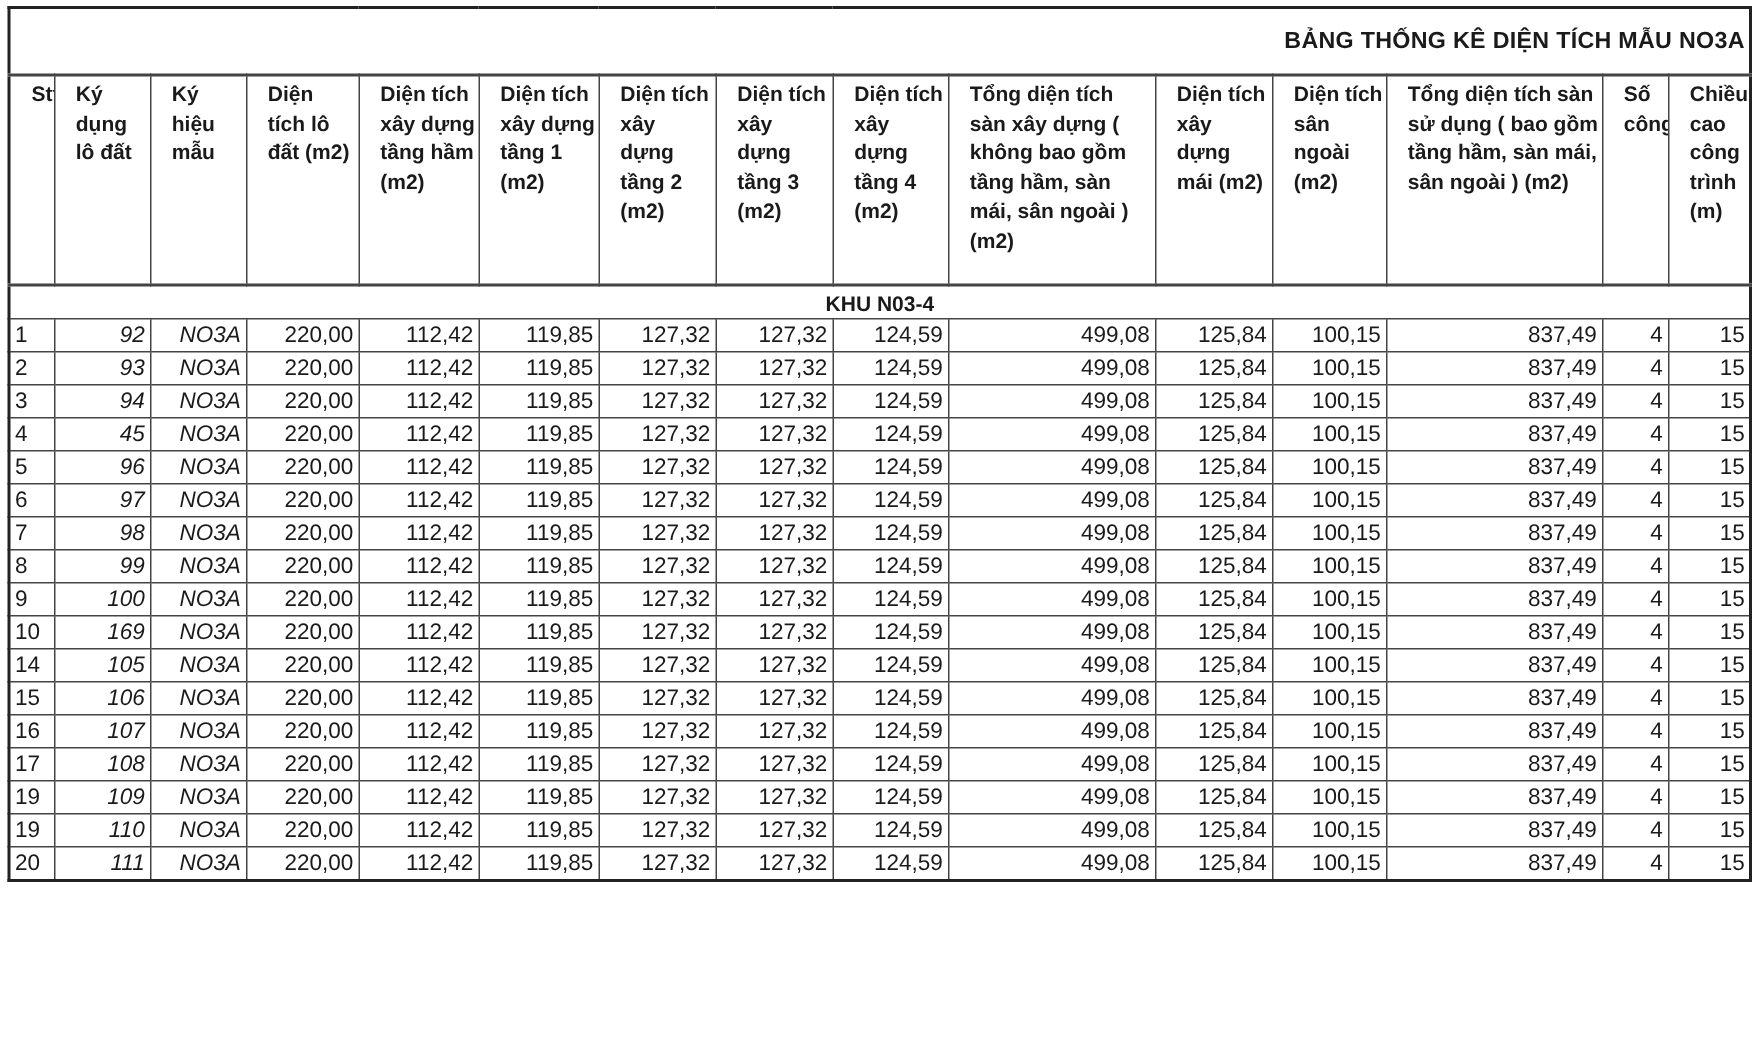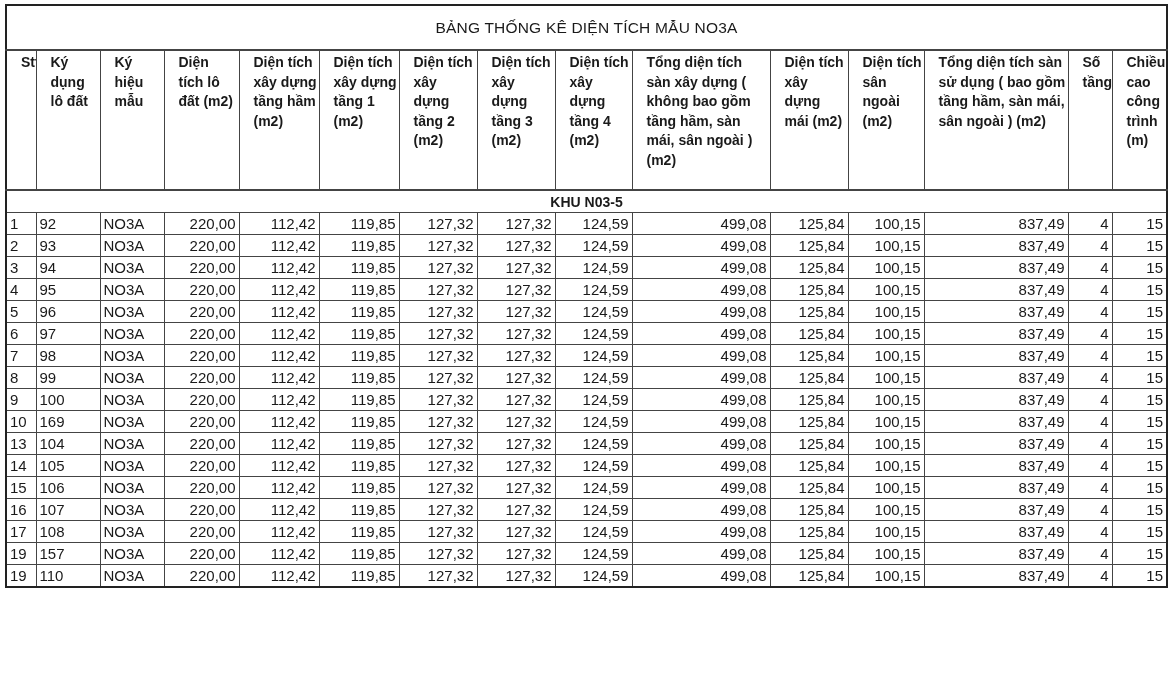--- a/index.html
+++ b/index.html
@@ -1,24 +1,24 @@
 <!DOCTYPE html>
 <html><head>
 <meta charset="utf-8">
 <style>
   html,body{margin:0;padding:0;background:#ffffff;}
   body{width:1169px;height:694px;overflow:hidden;font-family:"Liberation Sans",sans-serif;color:#1a1a1a;}
   table{position:absolute;left:5px;top:4px;border-collapse:collapse;table-layout:fixed;width:1161px;border:2px solid #222;}
   td,th{border:1px solid #444;padding:0 3px;font-size:14px;line-height:18px;overflow:hidden;white-space:nowrap;}
   th{font-weight:bold;vertical-align:top;text-align:left;white-space:normal;line-height:19.5px;padding:2px 1px 0 14px;}
-  .title td{height:43px;text-align:center;font-weight:normal;font-size:15.5px;letter-spacing:0.2px;border-bottom:2px solid #444;}
+  .title td{height:43px;text-align:right;font-weight:bold;font-size:15.5px;letter-spacing:0.2px;border-bottom:2px solid #444;}
   .hdr th{height:136px;}
   .zone td{height:21px;text-align:center;font-weight:bold;font-size:14px;border-top:2px solid #444;}
   .row td{height:21px;font-size:15px;}
-  .c{text-align:left;}
+  .c{text-align:right;font-style:italic;}
   .r{text-align:right;}
   .l{text-align:left;}
 </style>
 </head>
 <body>
 
 <table>
   <colgroup>
     <col style="width:30px">
       <col style="width:64px">
@@ -47,25 +47,25 @@
         <th>Diện tích lô đất (m2)</th>
         <th>Diện tích xây dựng tầng hầm (m2)</th>
         <th>Diện tích xây dựng tầng 1 (m2)</th>
         <th>Diện tích xây dựng tầng 2 (m2)</th>
         <th>Diện tích xây dựng tầng 3 (m2)</th>
         <th>Diện tích xây dựng tầng 4 (m2)</th>
         <th>Tổng diện tích sàn xây dựng ( không bao gồm tầng hầm, sàn mái, sân ngoài ) (m2)</th>
         <th>Diện tích xây dựng mái (m2)</th>
         <th>Diện tích sân ngoài (m2)</th>
         <th>Tổng diện tích sàn sử dụng ( bao gồm tầng hầm, sàn mái, sân ngoài ) (m2)</th>
-        <th>Số tầng</th>
+        <th>Số công</th>
         <th>Chiều cao công trình (m)</th>
       </tr>
     <tr class="zone">
-      <td colspan="15">KHU N03-5</td>
+      <td colspan="15">KHU N03-4</td>
     </tr>
   <tr class="row">
         <td class="l">1</td>
         <td class="c">92</td>
         <td class="c">NO3A</td>
         <td class="r">220,00</td>
         <td class="r">112,42</td>
         <td class="r">119,85</td>
         <td class="r">127,32</td>
         <td class="r">127,32</td>
@@ -106,21 +106,21 @@
         <td class="r">124,59</td>
         <td class="r">499,08</td>
         <td class="r">125,84</td>
         <td class="r">100,15</td>
         <td class="r">837,49</td>
         <td class="r">4</td>
         <td class="r">15</td>
       </tr>
       <tr class="row">
         <td class="l">4</td>
-        <td class="c">95</td>
+        <td class="c">45</td>
         <td class="c">NO3A</td>
         <td class="r">220,00</td>
         <td class="r">112,42</td>
         <td class="r">119,85</td>
         <td class="r">127,32</td>
         <td class="r">127,32</td>
         <td class="r">124,59</td>
         <td class="r">499,08</td>
         <td class="r">125,84</td>
         <td class="r">100,15</td>
@@ -224,37 +224,20 @@
         <td class="r">127,32</td>
         <td class="r">124,59</td>
         <td class="r">499,08</td>
         <td class="r">125,84</td>
         <td class="r">100,15</td>
         <td class="r">837,49</td>
         <td class="r">4</td>
         <td class="r">15</td>
       </tr>
       <tr class="row">
-        <td class="l">13</td>
-        <td class="c">104</td>
-        <td class="c">NO3A</td>
-        <td class="r">220,00</td>
-        <td class="r">112,42</td>
-        <td class="r">119,85</td>
-        <td class="r">127,32</td>
-        <td class="r">127,32</td>
-        <td class="r">124,59</td>
-        <td class="r">499,08</td>
-        <td class="r">125,84</td>
-        <td class="r">100,15</td>
-        <td class="r">837,49</td>
-        <td class="r">4</td>
-        <td class="r">15</td>
-      </tr>
-      <tr class="row">
         <td class="l">14</td>
         <td class="c">105</td>
         <td class="c">NO3A</td>
         <td class="r">220,00</td>
         <td class="r">112,42</td>
         <td class="r">119,85</td>
         <td class="r">127,32</td>
         <td class="r">127,32</td>
         <td class="r">124,59</td>
         <td class="r">499,08</td>
@@ -310,38 +293,55 @@
         <td class="r">124,59</td>
         <td class="r">499,08</td>
         <td class="r">125,84</td>
         <td class="r">100,15</td>
         <td class="r">837,49</td>
         <td class="r">4</td>
         <td class="r">15</td>
       </tr>
       <tr class="row">
         <td class="l">19</td>
-        <td class="c">157</td>
+        <td class="c">109</td>
         <td class="c">NO3A</td>
         <td class="r">220,00</td>
         <td class="r">112,42</td>
         <td class="r">119,85</td>
         <td class="r">127,32</td>
         <td class="r">127,32</td>
         <td class="r">124,59</td>
         <td class="r">499,08</td>
         <td class="r">125,84</td>
         <td class="r">100,15</td>
         <td class="r">837,49</td>
         <td class="r">4</td>
         <td class="r">15</td>
       </tr>
       <tr class="row">
         <td class="l">19</td>
         <td class="c">110</td>
+        <td class="c">NO3A</td>
+        <td class="r">220,00</td>
+        <td class="r">112,42</td>
+        <td class="r">119,85</td>
+        <td class="r">127,32</td>
+        <td class="r">127,32</td>
+        <td class="r">124,59</td>
+        <td class="r">499,08</td>
+        <td class="r">125,84</td>
+        <td class="r">100,15</td>
+        <td class="r">837,49</td>
+        <td class="r">4</td>
+        <td class="r">15</td>
+      </tr>
+      <tr class="row">
+        <td class="l">20</td>
+        <td class="c">111</td>
         <td class="c">NO3A</td>
         <td class="r">220,00</td>
         <td class="r">112,42</td>
         <td class="r">119,85</td>
         <td class="r">127,32</td>
         <td class="r">127,32</td>
         <td class="r">124,59</td>
         <td class="r">499,08</td>
         <td class="r">125,84</td>
         <td class="r">100,15</td>

